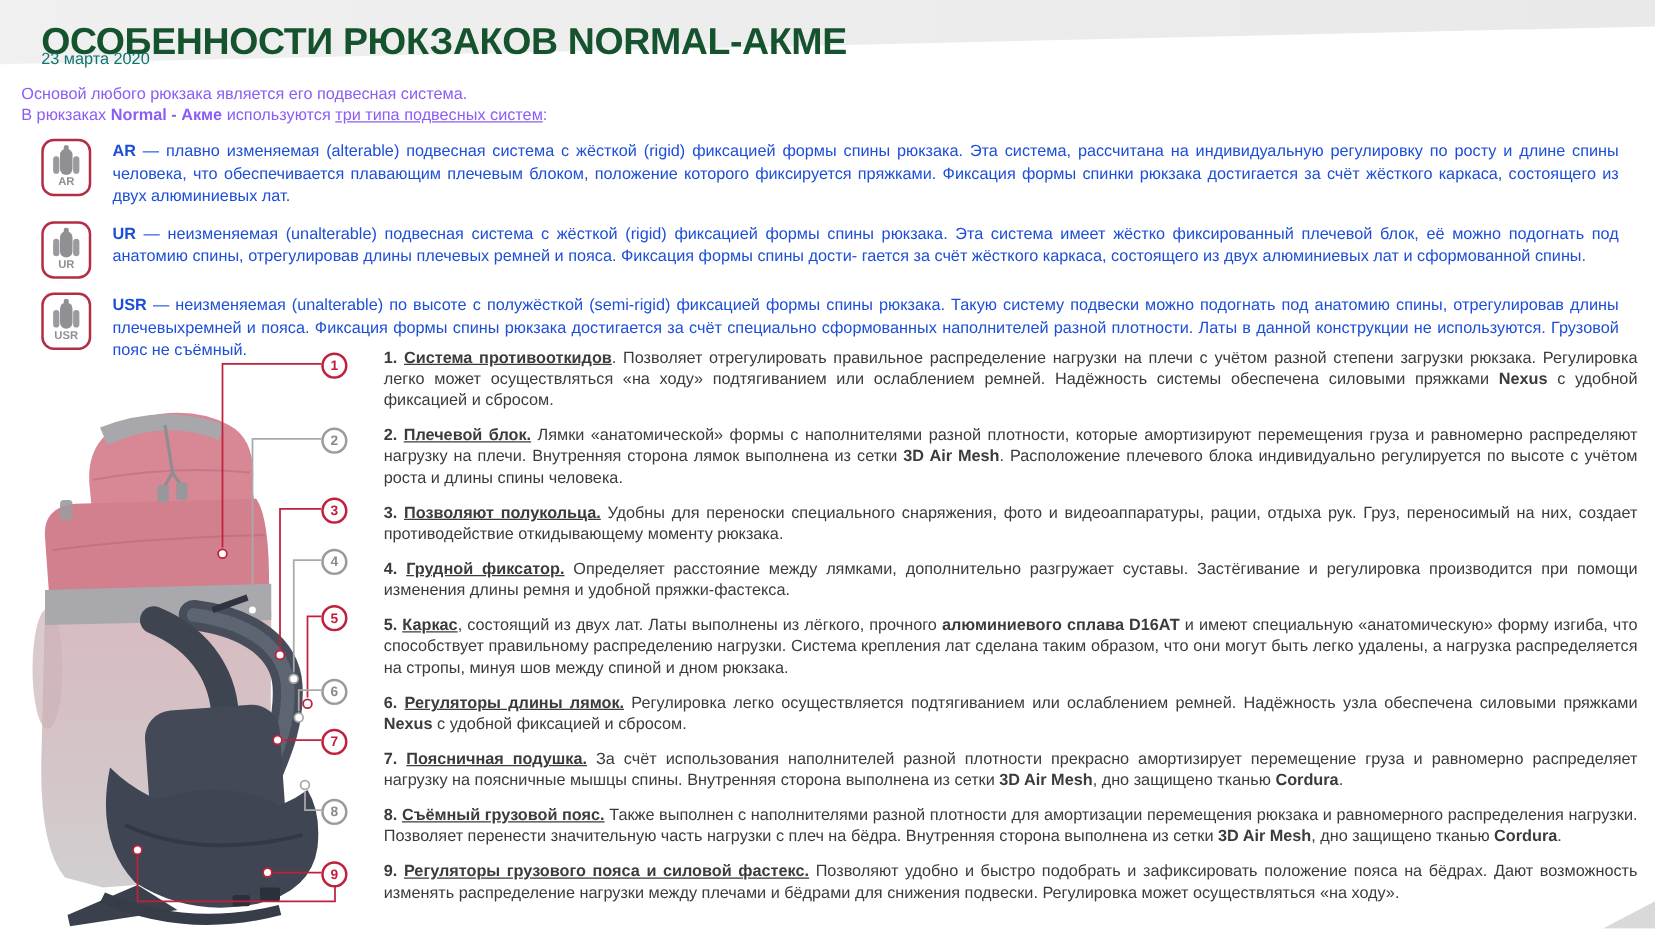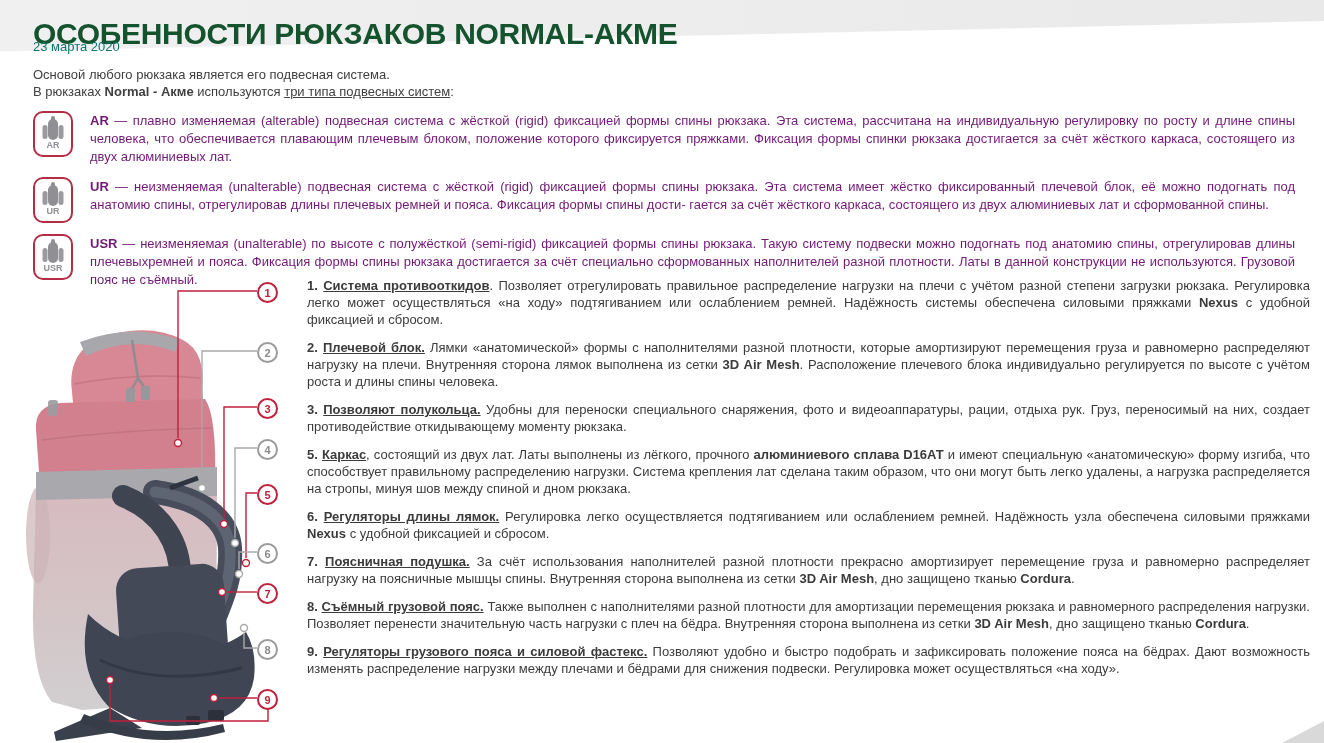--- a/index.html
+++ b/index.html
@@ -6,32 +6,32 @@
   .page{position:relative;width:1324px;height:743px;overflow:hidden;background:#fff;
         font-family:"Liberation Sans","DejaVu Sans",sans-serif;color:#3b3b3b;}
   .header-bg{position:absolute;top:0;left:0;width:100%;height:66px;
         background:linear-gradient(to right,#f0f0f1,#e9e9ea);
         clip-path:polygon(0 0,100% 0,100% 32%,0 78%);}
   .corner-curl{position:absolute;right:0;bottom:0;width:0;height:0;
         border-bottom:22px solid #d9d9da;border-left:42px solid transparent;}
   .title{position:absolute;left:33px;top:-3px;font-size:30px;font-weight:bold;color:#14532d;
         letter-spacing:-0.3px;white-space:nowrap;text-align:right;}
   .date{position:absolute;left:33px;top:39px;font-size:13px;color:#0f766e;}
-  .intro{position:absolute;left:33px;top:66px;width:1260px;font-size:13px;line-height:17px;color:#404040;}
+  .intro{position:absolute;left:17px;top:66px;width:1260px;font-size:13px;line-height:17px;color:#8b5cf6;}
   .intro p{margin:0;}
   .b{font-weight:bold;}
   .u{text-decoration:underline;}
   .i{}
   .suspension{position:absolute;left:33px;top:111px;width:1262px;}
   .sus-row{display:flex;gap:17px;margin-bottom:11px;align-items:flex-start;}
   .sus-icon{flex:0 0 40px;width:40px;height:46px;border:2px solid #b32e44;border-radius:10px;
         box-sizing:border-box;display:flex;flex-direction:column;align-items:center;
         justify-content:flex-start;padding-top:3px;background:#fff;}
   .sus-icon .code{font-size:9px;font-weight:bold;color:#8f8f94;line-height:9px;margin-top:-1px;}
-  .sus-text{flex:1;font-size:13px;line-height:18px;text-align:justify;color:#701a75;margin-top:1px;}
+  .sus-text{flex:1;font-size:13px;line-height:18px;text-align:justify;color:#1d4ed8;margin-top:1px;}
   .figure{position:absolute;left:20px;top:280px;width:300px;height:463px;}
   .figure svg{position:absolute;left:0;top:0;}
   .callout{position:absolute;left:237px;width:17px;height:17px;border-radius:50%;border:2px solid #9b9b9b;
         background:#fff;display:flex;align-items:center;justify-content:center;
         font-size:11px;font-weight:bold;color:#8a8a8a;box-sizing:content-box;z-index:2;}
   .callout.red{border-color:#c0203c;color:#c0203c;}
   .features{position:absolute;left:307px;top:277px;width:1003px;}
   .feature{margin:0 0 11px 0;font-size:13px;line-height:17px;text-align:justify;color:#3b3b3b;}
 </style>
 </head>
@@ -164,20 +164,21 @@
     <div class="callout" style="top:263px">6</div>
     <div class="callout red" style="top:303px">7</div>
     <div class="callout" style="top:359px">8</div>
     <div class="callout red" style="top:409px">9</div>
   </div>
 
   <div class="features">
     <p class="feature"><span class="b">1. </span><span class="b u">Система противооткидов</span><span>. Позволяет отрегулировать правильное распределение нагрузки на плечи с учётом разной степени загрузки рюкзака.  Регулировка легко может осуществляться «на ходу» подтягиванием или ослаблением ремней. Надёжность системы обеспечена силовыми пряжками </span><span class="b">Nexus</span><span> с удобной фиксацией и сбросом.</span></p>
     <p class="feature"><span class="b">2. </span><span class="b u">Плечевой блок.</span><span> Лямки «анатомической» формы с наполнителями разной  плотности, которые амортизируют перемещения груза и равномерно распределяют нагрузку на плечи.  Внутренняя сторона лямок выполнена из сетки </span><span class="b">3D Air Mesh</span><span>. Расположение плечевого блока индивидуально регулируется по высоте с учётом роста и длины спины человека.</span></p>
     <p class="feature"><span class="b">3. </span><span class="b u">Позволяют полукольца.</span><span> Удобны для переноски специального снаряжения, фото и видеоаппаратуры, рации, отдыха рук. Груз, переносимый на них, создает противодействие откидывающему моменту рюкзака.</span></p>
+    <p class="feature"><span class="b">4. </span><span class="b u">Грудной  фиксатор.</span><span>  Определяет  расстояние  между  лямками, дополнительно разгружает суставы.  Застёгивание и регулировка производится при помощи изменения длины ремня и удобной пряжки-фастекса.</span></p>
     <p class="feature"><span class="b">5. </span><span class="b u">Каркас</span><span>, состоящий из двух лат. Латы выполнены из лёгкого, прочного </span><span class="b">алюминиевого сплава D16АТ</span><span> и имеют специальную «анатомическую»  форму изгиба, что способствует правильному распределению нагрузки. Система  крепления лат сделана таким образом, что они могут быть легко удалены, а нагрузка распределяется на стропы, минуя шов между спиной и дном рюкзака.</span></p>
     <p class="feature"><span class="b">6. </span><span class="b u">Регуляторы длины лямок.</span><span> Регулировка легко осуществляется подтягиванием или ослаблением ремней. Надёжность узла обеспечена силовыми пряжками </span><span class="b">Nexus</span><span> с удобной  фиксацией и сбросом.</span></p>
     <p class="feature"><span class="b">7. </span><span class="b u">Поясничная подушка.</span><span> За счёт использования наполнителей разной плотности прекрасно амортизирует перемещение груза и равномерно распределяет нагрузку на поясничные мышцы спины. Внутренняя сторона выполнена из сетки </span><span class="b">3D Air Mesh</span><span>, дно защищено тканью </span><span class="b">Cordura</span><span>.</span></p>
     <p class="feature"><span class="b">8. </span><span class="b u">Съёмный  грузовой пояс.</span><span> Также выполнен с наполнителями разной плотности для амортизации перемещения рюкзака и равномерного распределения нагрузки. Позволяет перенести значительную часть  нагрузки с плеч на бёдра. Внутренняя сторона выполнена из сетки </span><span class="b">3D Air Mesh</span><span>, дно защищено тканью </span><span class="b">Cordura</span><span>.</span></p>
     <p class="feature"><span class="b">9. </span><span class="b u">Регуляторы  грузового пояса и силовой фастекс.</span><span> Позволяют удобно и быстро подобрать и зафиксировать положение пояса на бёдрах. Дают возможность изменять распределение нагрузки между  плечами и бёдрами для снижения подвески. Регулировка может осуществляться «на ходу».</span></p>
   </div>
 
   <div class="corner-curl"></div>
 </div>
 

